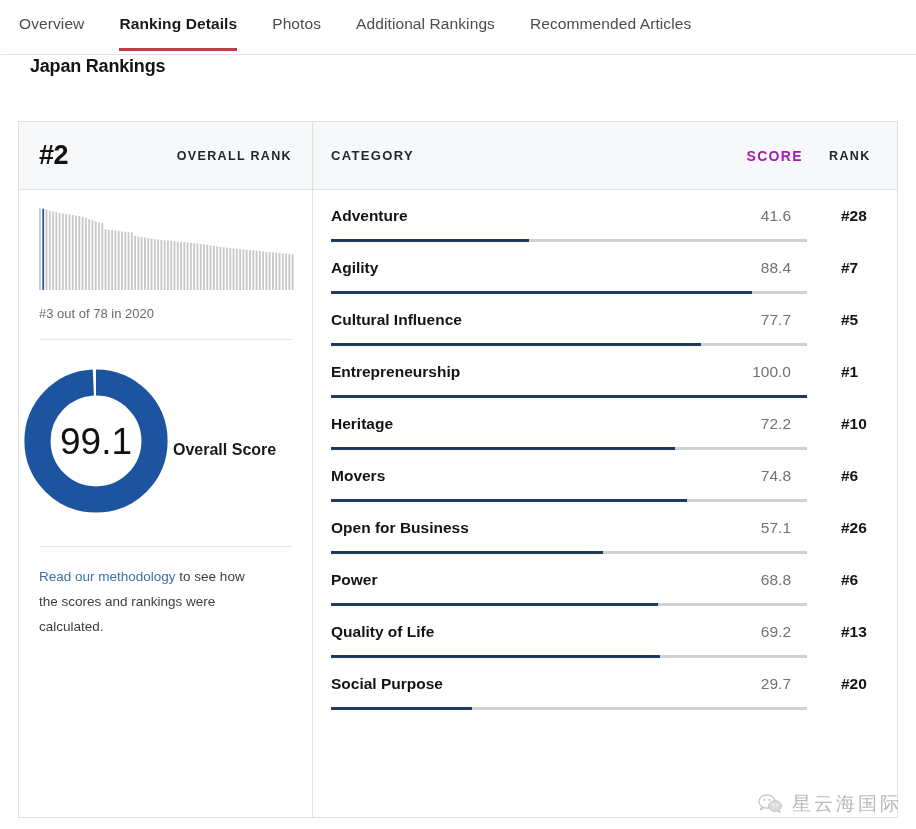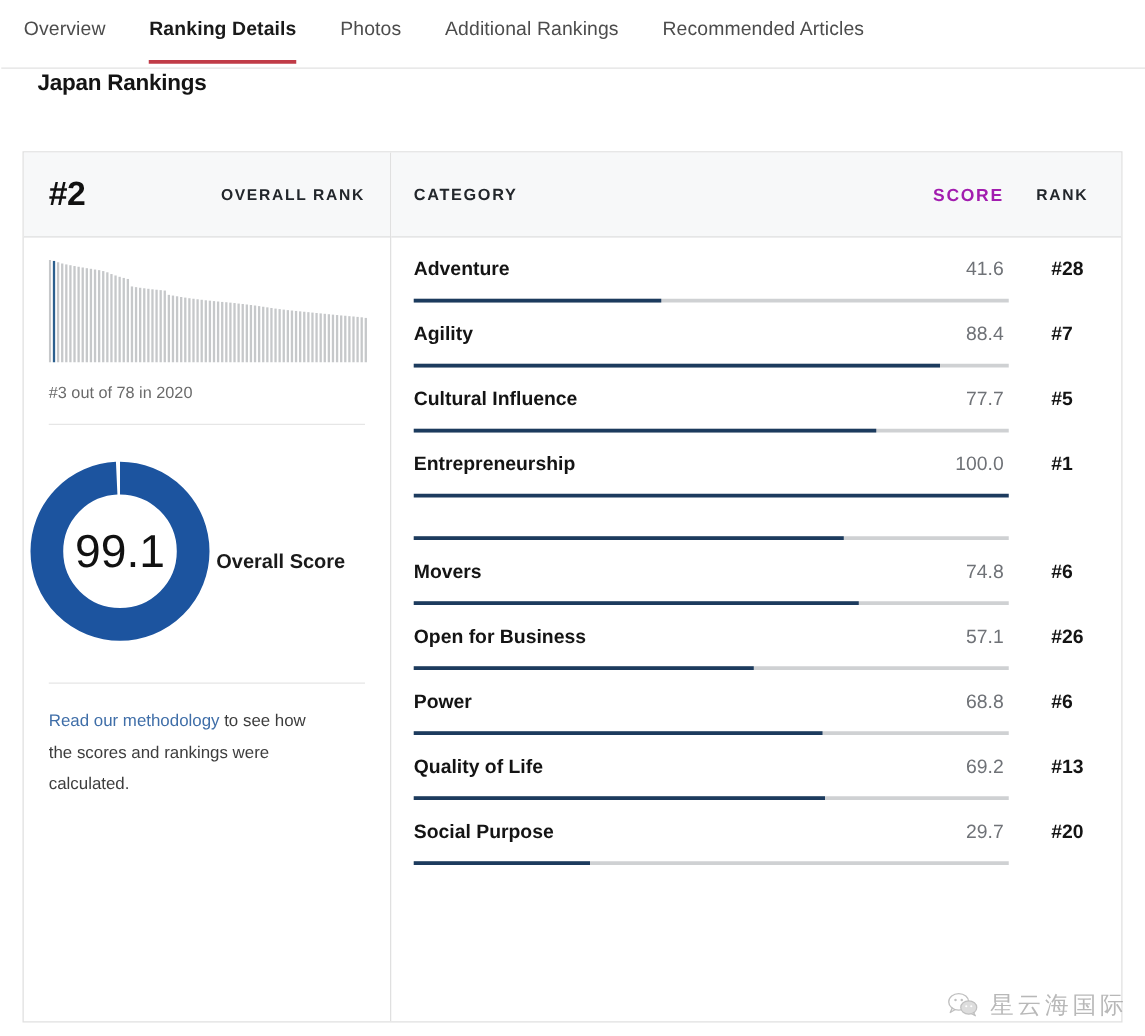--- a/index.html
+++ b/index.html
@@ -113,21 +113,21 @@
   .methodology {
     padding: 18px 20px 0 20px;
     font-size: 13.5px; line-height: 1.85; color: #3d3d3d;
     max-width: 262px;
   }
   .methodology a { color: #3f6ea8; text-decoration: none; }
 
   
   .rows { padding: 0 18px; flex: 1 1 auto; }
   .row { padding-top: 17px; }
-  .row-top { display: flex; align-items: center; }
+  .row-top { display: flex; align-items: center; gap: 12px; }
   .row-cat {
     flex: 1 1 auto; font-size: 15.5px; font-weight: 700; color: #141414;
   }
   .row-score {
     width: 110px; text-align: right; font-size: 15.5px; color: #6f7277;
   }
   .row-rank {
     width: 76px; text-align: left; padding-left: 38px;
     font-size: 15.5px; font-weight: 700; color: #141414;
   }
@@ -315,20 +315,25 @@
             <div class="row-top">
               <span class="row-cat">Entrepreneurship</span>
               <span class="row-score">100.0</span>
               <span class="row-rank">#1</span>
             </div>
             <div class="bar-track" style="background: rgb(207, 209, 211);">
               <div class="bar-fill" style="width: 100%; background: rgb(28, 59, 94);"></div>
             </div>
           </div>
           <div class="row">
+            <div class="row-top">
+              <span class="row-cat">Heritage</span>
+              <span class="row-score">72.2</span>
+              <span class="row-rank">#10</span>
+            </div>
             <div class="bar-track" style="background: rgb(207, 209, 211);">
               <div class="bar-fill" style="width: 72.2%; background: rgb(28, 59, 94);"></div>
             </div>
           </div>
           <div class="row">
             <div class="row-top">
               <span class="row-cat">Movers</span>
               <span class="row-score">74.8</span>
               <span class="row-rank">#6</span>
             </div>

